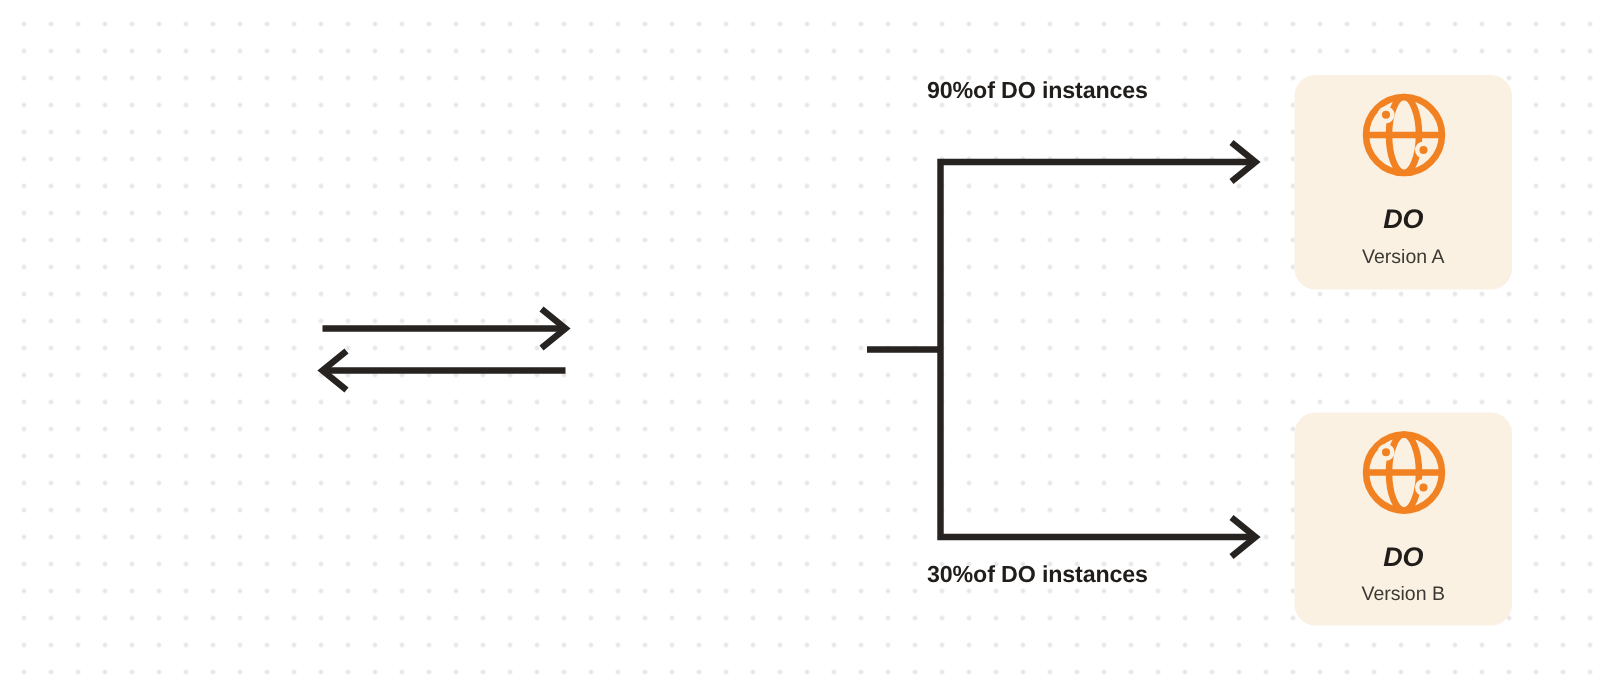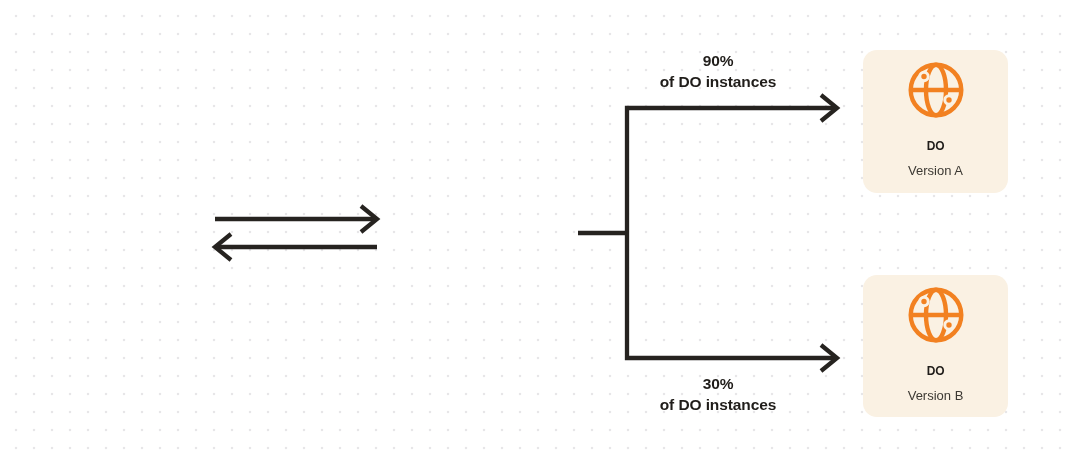--- a/index.html
+++ b/index.html
@@ -74,30 +74,30 @@
   .globe-icon .stroke{
     fill:none;stroke:var(--orange);
     stroke-width:4.4px;
   }
   .globe-icon .dot{
     fill:var(--orange);
     stroke:var(--cream-box-bg);
     stroke-width:3px;
   }
   .do-title{
-    font-size:12px;font-weight:700;line-height:24px;
-    color:var(--text-dark);letter-spacing:-0.2px;
+    font-size:18px;font-weight:700;line-height:24px;
+    color:var(--text-dark);letter-spacing:-0.2px;font-style:italic;
   }
   .do-subtitle{
     font-size:13px;font-weight:400;line-height:21px;
     color:var(--text-secondary);
   }
   .edge-label{
     position:absolute;left:618px;width:200px;
-    display:flex;flex-direction:column;align-items:center;
+    display:flex;flex-direction:row;align-items:center;
     font-size:15.5px;font-weight:600;line-height:21px;
     color:var(--text-dark);
     letter-spacing:-0.1px;
   }
   .edge-label-top{top:50px;}
   .edge-label-bottom{top:373px;}
 </style>
 </head>
 <body>
 

